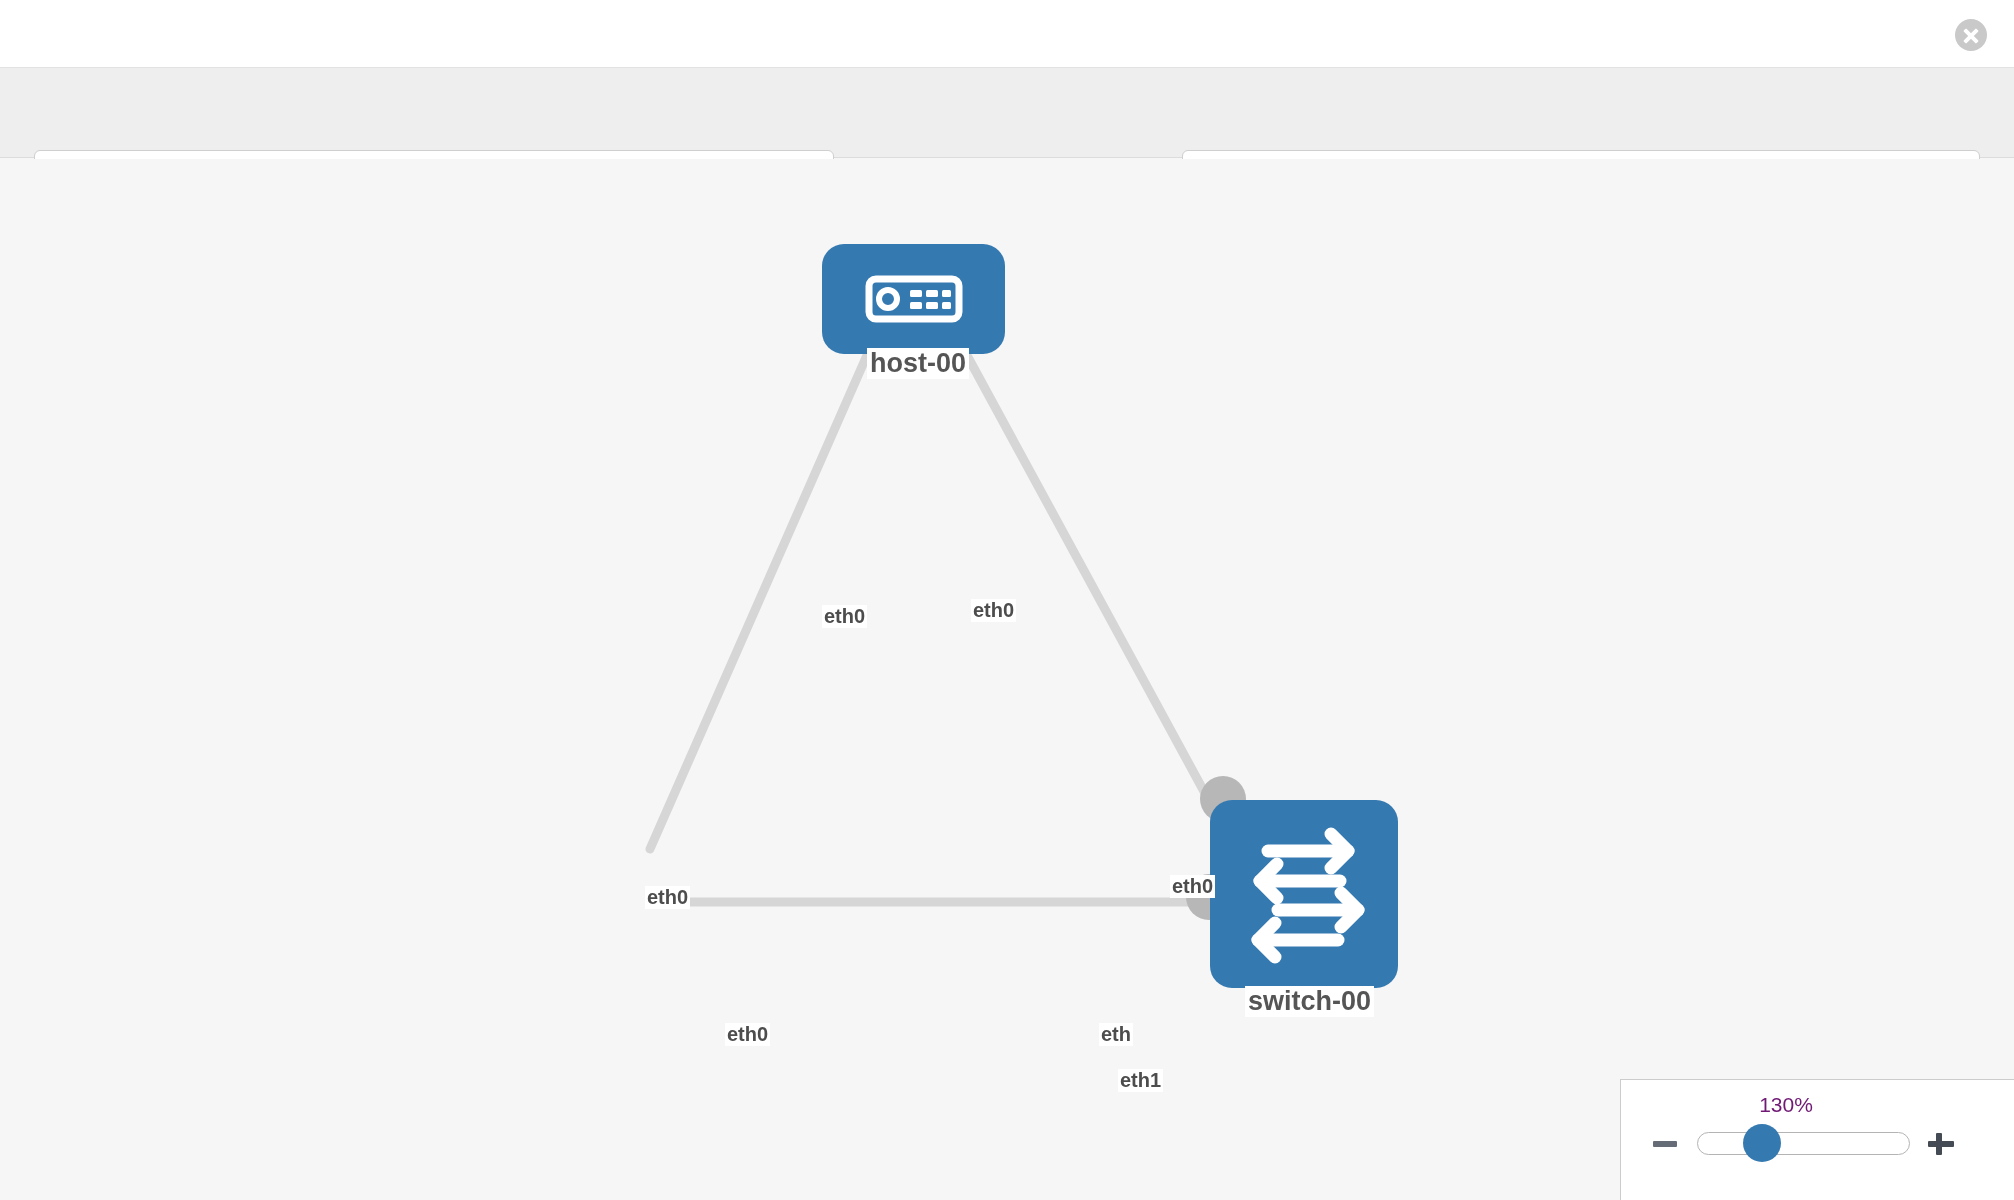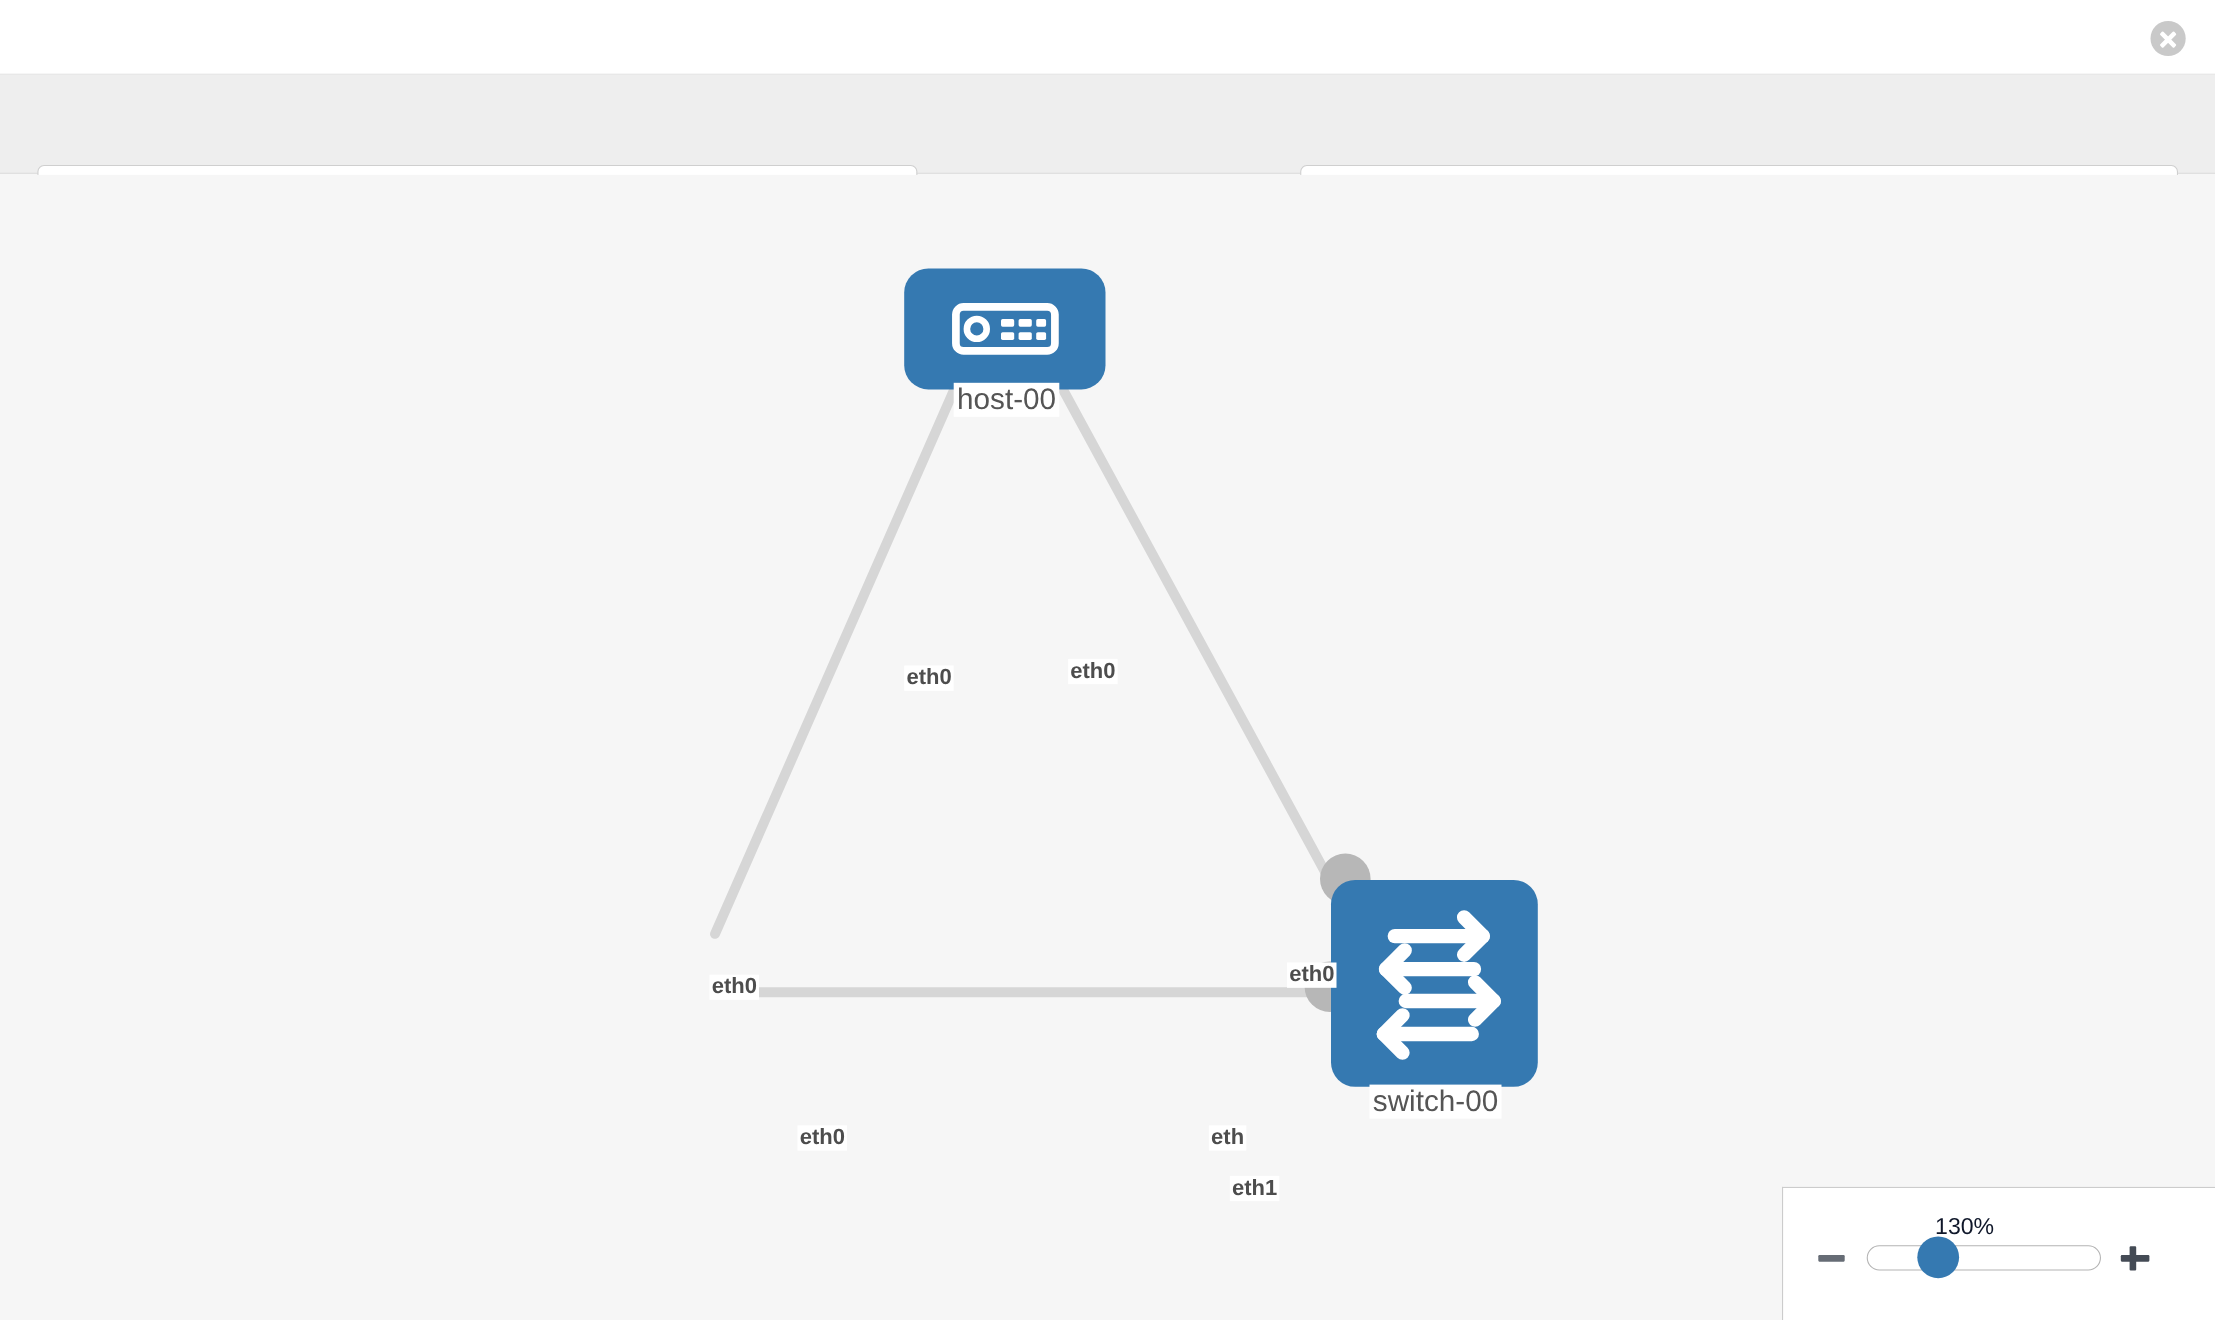--- a/index.html
+++ b/index.html
@@ -124,20 +124,21 @@
     border-radius: 50%;
   }
 
   .node-label {
     position: absolute;
     font-size: 27px;
     color: #555555;
     background: #ffffff;
     padding: 0 3px;
     white-space: nowrap;
+    font-weight: bold;
   }
 
   .iface-label {
     position: absolute;
     font-size: 20px;
     color: #4d4d4d;
     background: #ffffff;
     padding: 0 2px;
     white-space: nowrap;
     font-weight: bold;
@@ -152,22 +153,21 @@
     border: 1px solid #cccccc;
     border-right: none;
     border-bottom: none;
   }
   .zoom-percent {
     position: absolute;
     left: 0; top: 13px;
     width: 330px;
     text-align: center;
     font-size: 21px;
-    color: #0f172a;
-    margin-top: 11px;
+    color: #701a75;
   }
   .zoom-minus, .zoom-plus {
     position: absolute;
     top: 49px;
     width: 30px; height: 30px;
     cursor: pointer;
   }
   .zoom-minus { left: 29px; }
   .zoom-plus  { left: 305px; }
   .zoom-minus::before {

